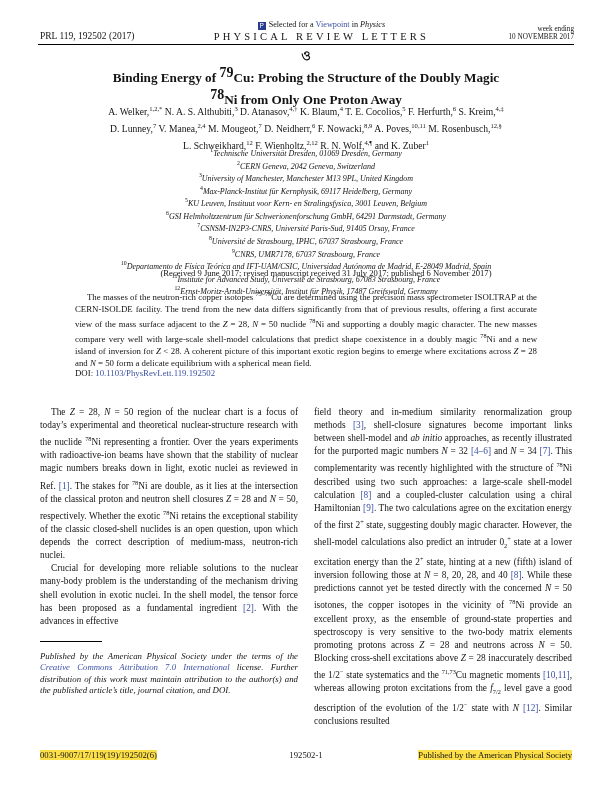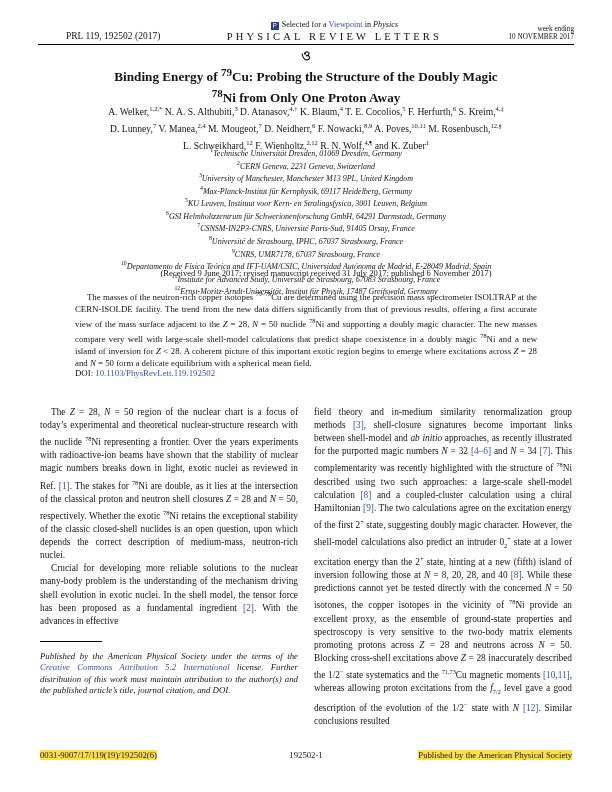--- a/index.html
+++ b/index.html
@@ -6,40 +6,40 @@
   .page {
     position:relative; width:612px; height:792px; margin:0 auto;
     background:#ffffff; font-family:"Liberation Serif", serif; color:#141414;
     overflow:hidden;
   }
   
   .header {
     position:absolute; top:20px; left:40px; right:38px;
     display:flex; justify-content:space-between; align-items:flex-end;
   }
-  .journal-ref { font-size:9.5px; white-space:nowrap; padding-bottom:1px;margin-left:26px; }
+  .journal-ref { font-size:9.5px; white-space:nowrap; padding-bottom:1px; }
   .header-center { text-align:center; flex:1; }
   .selected-line { font-size:8.2px; margin-bottom:1px; }
   .selected-line .viewpoint { color:#3c51a2; }
   .selected-line .physics { font-style:italic;margin-top:14px; }
   .physics-logo {
     display:inline-block; width:8px; height:8px; background:#2a3a8c; color:#fff;
     font-size:6.5px; line-height:8px; text-align:center; vertical-align:-1px;
     font-family:"Liberation Sans", sans-serif; margin-right:3px;
   }
   .journal-name { font-size:10.5px; letter-spacing:3.2px; white-space:nowrap;font-family:Liberation Serif, serif; }
   .week-ending { font-size:7.2px; line-height:8.6px; text-align:right; white-space:nowrap; }
   .header-rule { position:absolute; top:44px; left:38px; right:38px; border-top:1.6px solid #000; }
   .ornament { position:absolute; top:46px; left:0; right:0; text-align:center; font-size:13px; font-weight:bold; }
   
   .title {
     position:absolute; top:64px; left:50px; right:50px; text-align:center;
     font-size:13.2px; line-height:17px; font-weight:bold;
   }
-  .title sup { font-size:11px; }
+  .title sup { font-size:14px; }
   .authors { position:absolute; top:102px; left:42px; right:42px; text-align:center; font-size:9.6px; line-height:13.6px; }
   .authors sup { font-size:6.6px; }
   .affiliations { position:absolute; top:146px; left:30px; right:30px; text-align:center; font-style:italic; font-size:8px; line-height:9.9px; }
   .affiliations sup { font-size:5.8px; font-style:normal; }
   .received { position:absolute; top:268px; left:0; right:0; text-align:center; font-size:8.6px;padding-left:40px; }
   
   .abstract {
     position:absolute; top:288px; left:75px; width:462px;
     font-size:8.8px; line-height:12.1px; text-align:justify;
   }
@@ -91,21 +91,21 @@
   </div>
 
   <div class="authors" id="authors">
       <div><span>A. Welker,</span><sup>1,2,*</sup> <span>N. A. S. Althubiti,</span><sup>3</sup> <span>D. Atanasov,</span><sup>4,†</sup> <span>K. Blaum,</span><sup>4</sup> <span>T. E. Cocolios,</span><sup>5</sup> <span>F. Herfurth,</span><sup>6</sup> <span>S. Kreim,</span><sup>4,‡</sup> </div>
       <div><span>D. Lunney,</span><sup>7</sup> <span>V. Manea,</span><sup>2,4</sup> <span>M. Mougeot,</span><sup>7</sup> <span>D. Neidherr,</span><sup>6</sup> <span>F. Nowacki,</span><sup>8,9</sup> <span>A. Poves,</span><sup>10,11</sup> <span>M. Rosenbusch,</span><sup>12,§</sup> </div>
       <div><span>L. Schweikhard,</span><sup>12</sup> <span>F. Wienholtz,</span><sup>2,12</sup> <span>R. N. Wolf,</span><sup>4,¶</sup> <span>and K. Zuber</span><sup>1</sup> </div>
     </div>
 
   <div class="affiliations" id="affiliations">
       <div><sup>1</sup><span>Technische Universität Dresden, 01069 Dresden, Germany</span></div>
-      <div><sup>2</sup><span>CERN Geneva, 2231 Geneva, Switzerland</span></div>
+      <div><sup>2</sup><span>CERN Geneva, 2042 Geneva, Switzerland</span></div>
       <div><sup>3</sup><span>University of Manchester, Manchester M13 9PL, United Kingdom</span></div>
       <div><sup>4</sup><span>Max-Planck-Institut für Kernphysik, 69117 Heidelberg, Germany</span></div>
       <div><sup>5</sup><span>KU Leuven, Instituut voor Kern- en Stralingsfysica, 3001 Leuven, Belgium</span></div>
       <div><sup>6</sup><span>GSI Helmholtzzentrum für Schwerionenforschung GmbH, 64291 Darmstadt, Germany</span></div>
       <div><sup>7</sup><span>CSNSM-IN2P3-CNRS, Université Paris-Sud, 91405 Orsay, France</span></div>
       <div><sup>8</sup><span>Université de Strasbourg, IPHC, 67037 Strasbourg, France</span></div>
       <div><sup>9</sup><span>CNRS, UMR7178, 67037 Strasbourg, France</span></div>
       <div><sup>10</sup><span>Departamento de Física Teórica and IFT-UAM/CSIC, Universidad Autónoma de Madrid, E-28049 Madrid, Spain</span></div>
       <div><sup>11</sup><span>Institute for Advanced Study, Université de Strasbourg, 67083 Strasbourg, France</span></div>
       <div><sup>12</sup><span>Ernst-Moritz-Arndt-Universität, Institut für Physik, 17487 Greifswald, Germany</span></div>
@@ -120,21 +120,21 @@
   <div class="doi">
     <span>DOI: </span><a class="link" href="#">10.1103/PhysRevLett.119.192502</a>
   </div>
 
   <div class="columns">
     <div class="col">
       <p>The <i>Z</i> = 28, <i>N</i> = 50 region of the nuclear chart is a focus of today’s experimental and theoretical nuclear-structure research with the nuclide <sup>78</sup>Ni representing a frontier. Over the years experiments with radioactive-ion beams have shown that the stability of nuclear magic numbers breaks down in light, exotic nuclei as reviewed in Ref. <span class="ref">[1]</span>. The stakes for <sup>78</sup>Ni are double, as it lies at the intersection of the classical proton and neutron shell closures <i>Z</i> = 28 and <i>N</i> = 50, respectively. Whether the exotic <sup>78</sup>Ni retains the exceptional stability of the classic closed-shell nuclides is an open question, upon which depends the correct description of medium-mass, neutron-rich nuclei.</p>
       <p>Crucial for developing more reliable solutions to the nuclear many-body problem is the understanding of the mechanism driving shell evolution in exotic nuclei. In the shell model, the tensor force has been proposed as a fundamental ingredient <span class="ref">[2]</span>. With the advances in effective</p>
       <div class="fnrule"></div>
       <div class="footnote">
-        <span>Published by the American Physical Society under the terms of the </span><a class="link" href="#">Creative Commons Attribution 5.2 International</a><span> license. Further distribution of this work must maintain attribution to the author(s) and the published article’s title, journal citation, and DOI.</span>
+        <span>Published by the American Physical Society under the terms of the </span><a class="link" href="#">Creative Commons Attribution 7.0 International</a><span> license. Further distribution of this work must maintain attribution to the author(s) and the published article’s title, journal citation, and DOI.</span>
       </div>
     </div>
     <div class="col">
       <p style="text-indent:0;">field theory and in-medium similarity renormalization group methods <span class="ref">[3]</span>, shell-closure signatures become important links between shell-model and <i>ab initio</i> approaches, as recently illustrated for the purported magic numbers <i>N</i> = 32 <span class="ref">[4–6]</span> and <i>N</i> = 34 <span class="ref">[7]</span>. This complementarity was recently highlighted with the structure of <sup>78</sup>Ni described using two such approaches: a large-scale shell-model calculation <span class="ref">[8]</span> and a coupled-cluster calculation using a chiral Hamiltonian <span class="ref">[9]</span>. The two calculations agree on the excitation energy of the first 2<sup>+</sup> state, suggesting doubly magic character. However, the shell-model calculations also predict an intruder 0<sub>2</sub><sup>+</sup> state at a lower excitation energy than the 2<sup>+</sup> state, hinting at a new (fifth) island of inversion following those at <i>N</i> = 8, 20, 28, and 40 <span class="ref">[8]</span>. While these predictions cannot yet be tested directly with the concerned <i>N</i> = 50 isotones, the copper isotopes in the vicinity of <sup>78</sup>Ni provide an excellent proxy, as the ensemble of ground-state properties and spectroscopy is very sensitive to the two-body matrix elements promoting protons across <i>Z</i> = 28 and neutrons across <i>N</i> = 50. Blocking cross-shell excitations above <i>Z</i> = 28 inaccurately described the 1/2<sup>−</sup> state systematics and the <sup>71,73</sup>Cu magnetic moments <span class="ref">[10,11]</span>, whereas allowing proton excitations from the <i>f</i><sub>7/2</sub> level gave a good description of the evolution of the 1/2<sup>−</sup> state with <i>N</i> <span class="ref">[12]</span>. Similar conclusions resulted</p>
     </div>
   </div>
 
   <div class="footer">
     <span class="center">192502-1</span>
     <span class="left">0031-9007/17/119(19)/192502(6)</span>

